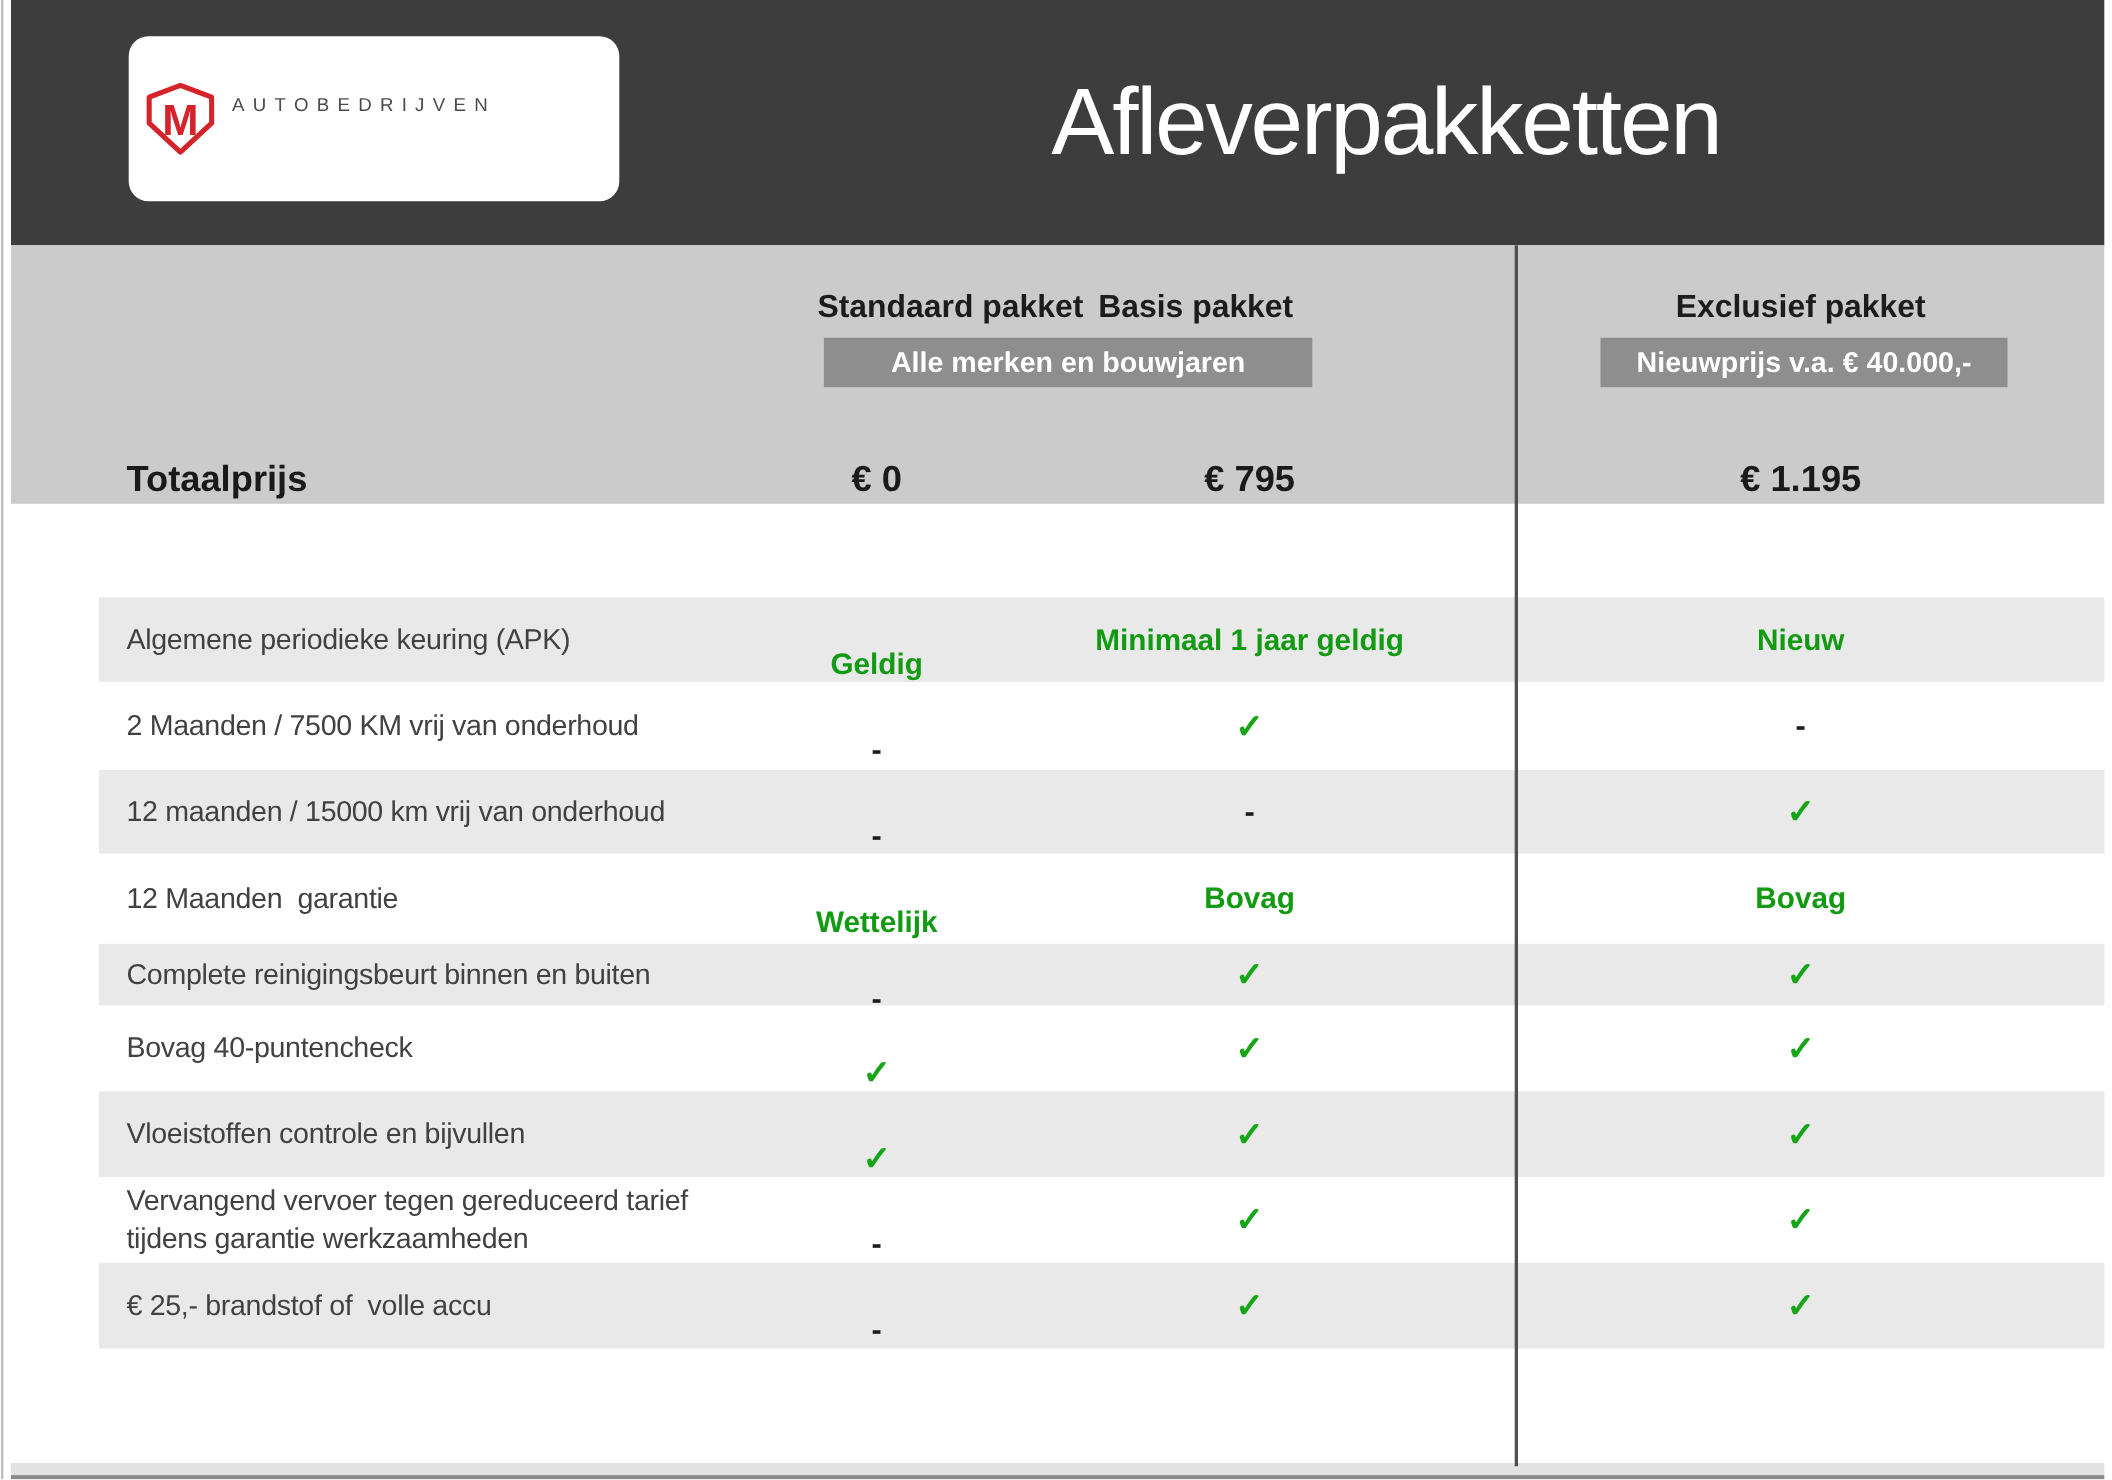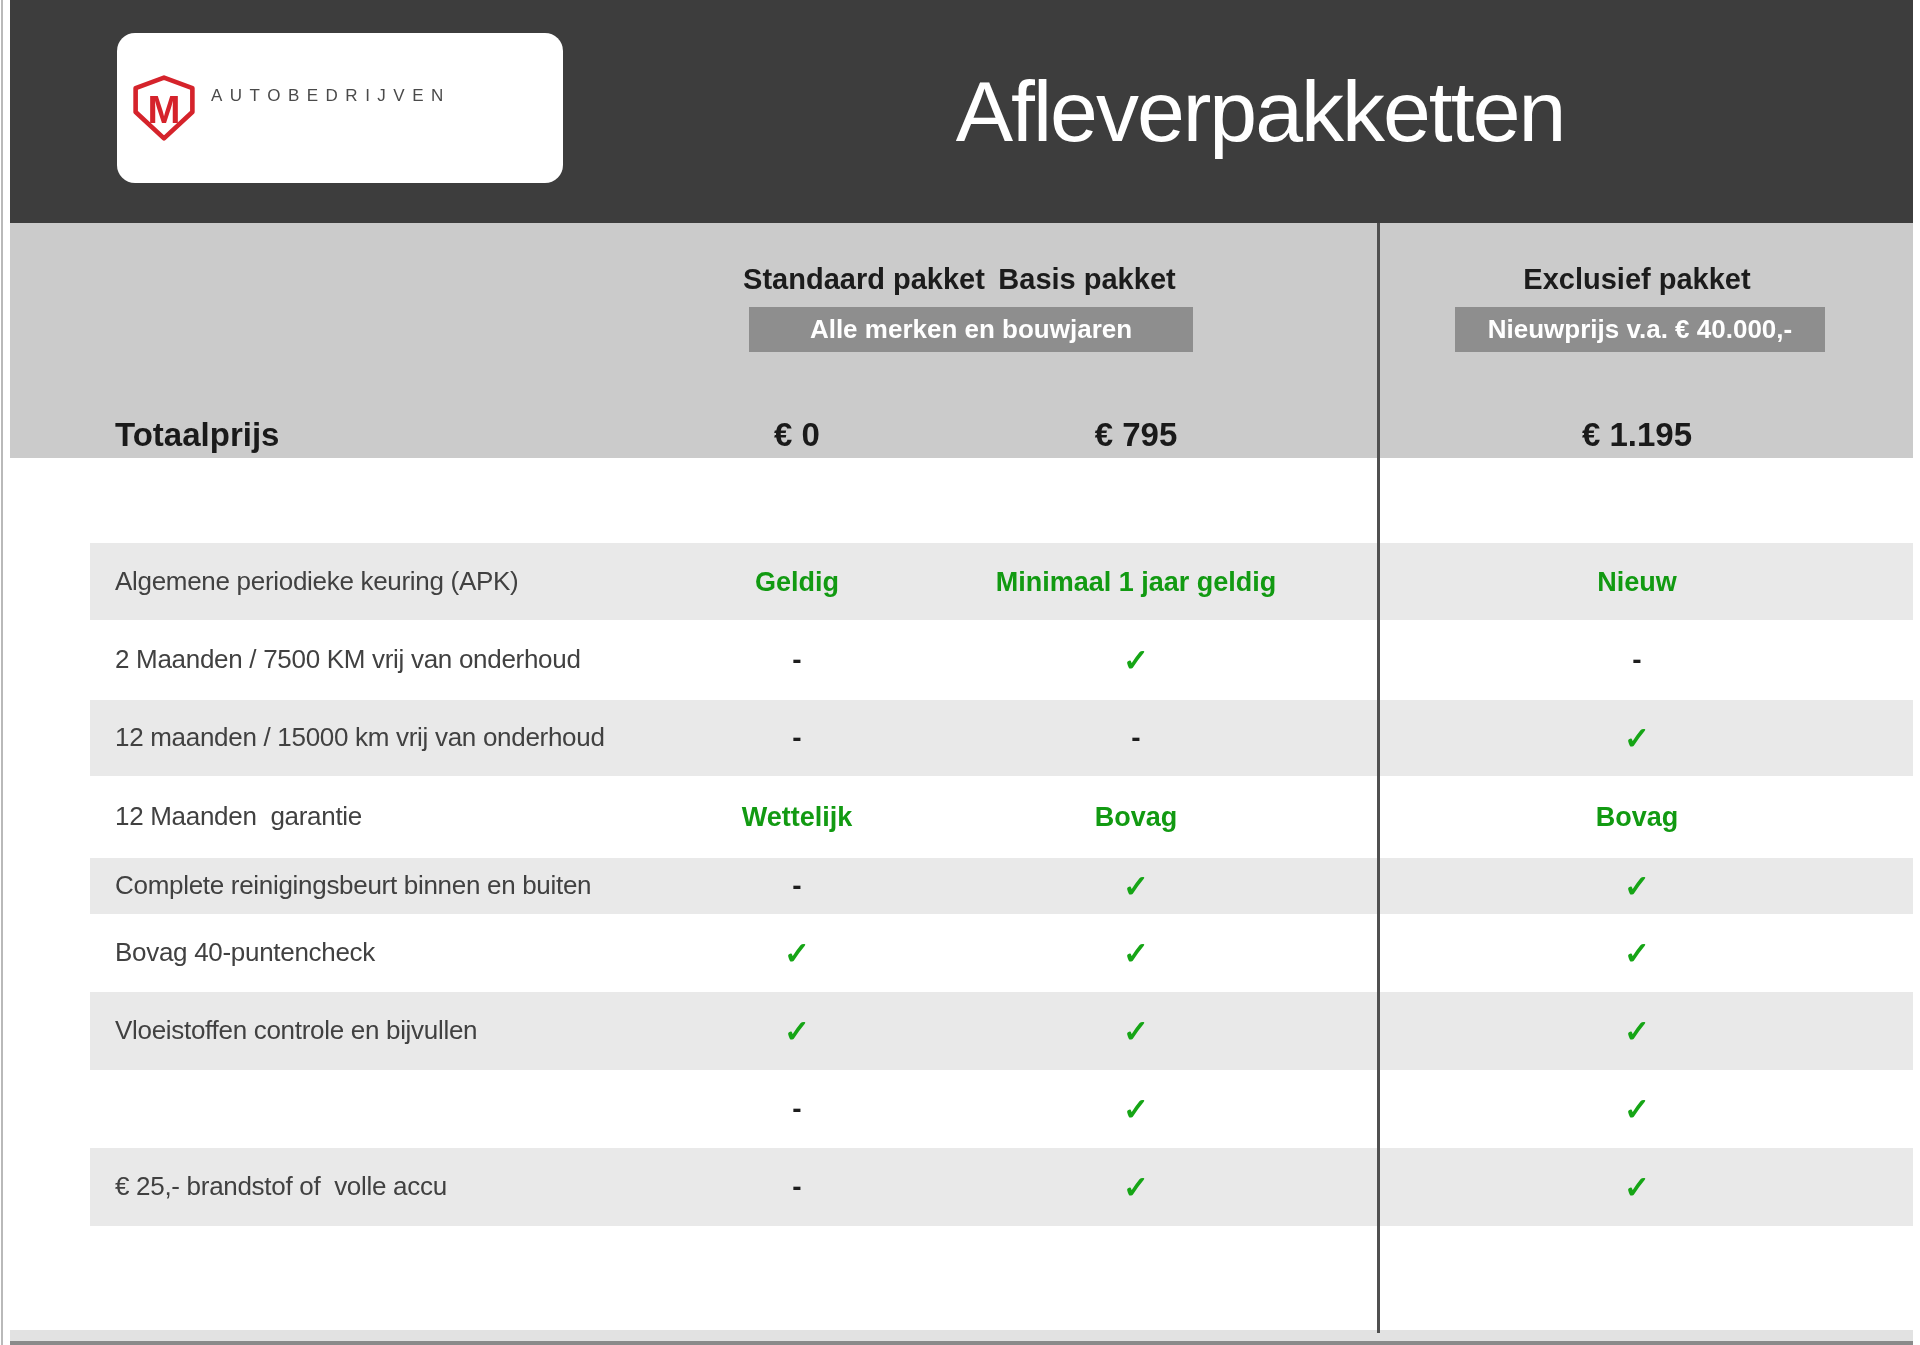--- a/index.html
+++ b/index.html
@@ -80,21 +80,21 @@
   .r7 { height: 78px; } .r8 { height: 78px; } .r9 { height: 78px; }
   .row-label {
     position: absolute; left: 25px; top: 50%; transform: translateY(-50%);
     font-size: 26px; color: #414141; letter-spacing: -0.3px;
     white-space: pre-line; line-height: 1.3;
   }
   .cell-value {
     position: absolute; top: 50%; transform: translate(-50%, -50%);
     white-space: nowrap;
   }
-  .cs { left: 707px; }   
+  .cs { left: 707px; margin-top: 22px; }   
   .cb { left: 1046px; }  
   .ce { left: 1547px; }  
   .v-text  { color: #129a12; font-weight: bold; font-size: 27px; }
   .v-check { color: #16a516; font-weight: bold; font-size: 31px; }
   .v-dash  { color: #1d1d1d; font-weight: bold; font-size: 28px; }
   
   .col-divider {
     position: absolute; left: 1377px; top: 223px; width: 3px; height: 1110px;
     background: #505050; z-index: 5;
   }
@@ -176,20 +176,22 @@
       <span class="cell-value cb v-check">✓</span>
       <span class="cell-value ce v-check">✓</span>
     </div>
     <div class="row r7">
       <span class="row-label">Vloeistoffen controle en bijvullen</span>
       <span class="cell-value cs v-check">✓</span>
       <span class="cell-value cb v-check">✓</span>
       <span class="cell-value ce v-check">✓</span>
     </div>
     <div class="row r8">
+      <span class="row-label">Vervangend vervoer tegen gereduceerd tarief
+tijdens garantie werkzaamheden</span>
       <span class="cell-value cs v-dash">-</span>
       <span class="cell-value cb v-check">✓</span>
       <span class="cell-value ce v-check">✓</span>
     </div>
     <div class="row r9">
       <span class="row-label">€ 25,- brandstof of&nbsp; volle accu</span>
       <span class="cell-value cs v-dash">-</span>
       <span class="cell-value cb v-check">✓</span>
       <span class="cell-value ce v-check">✓</span>
     </div>

